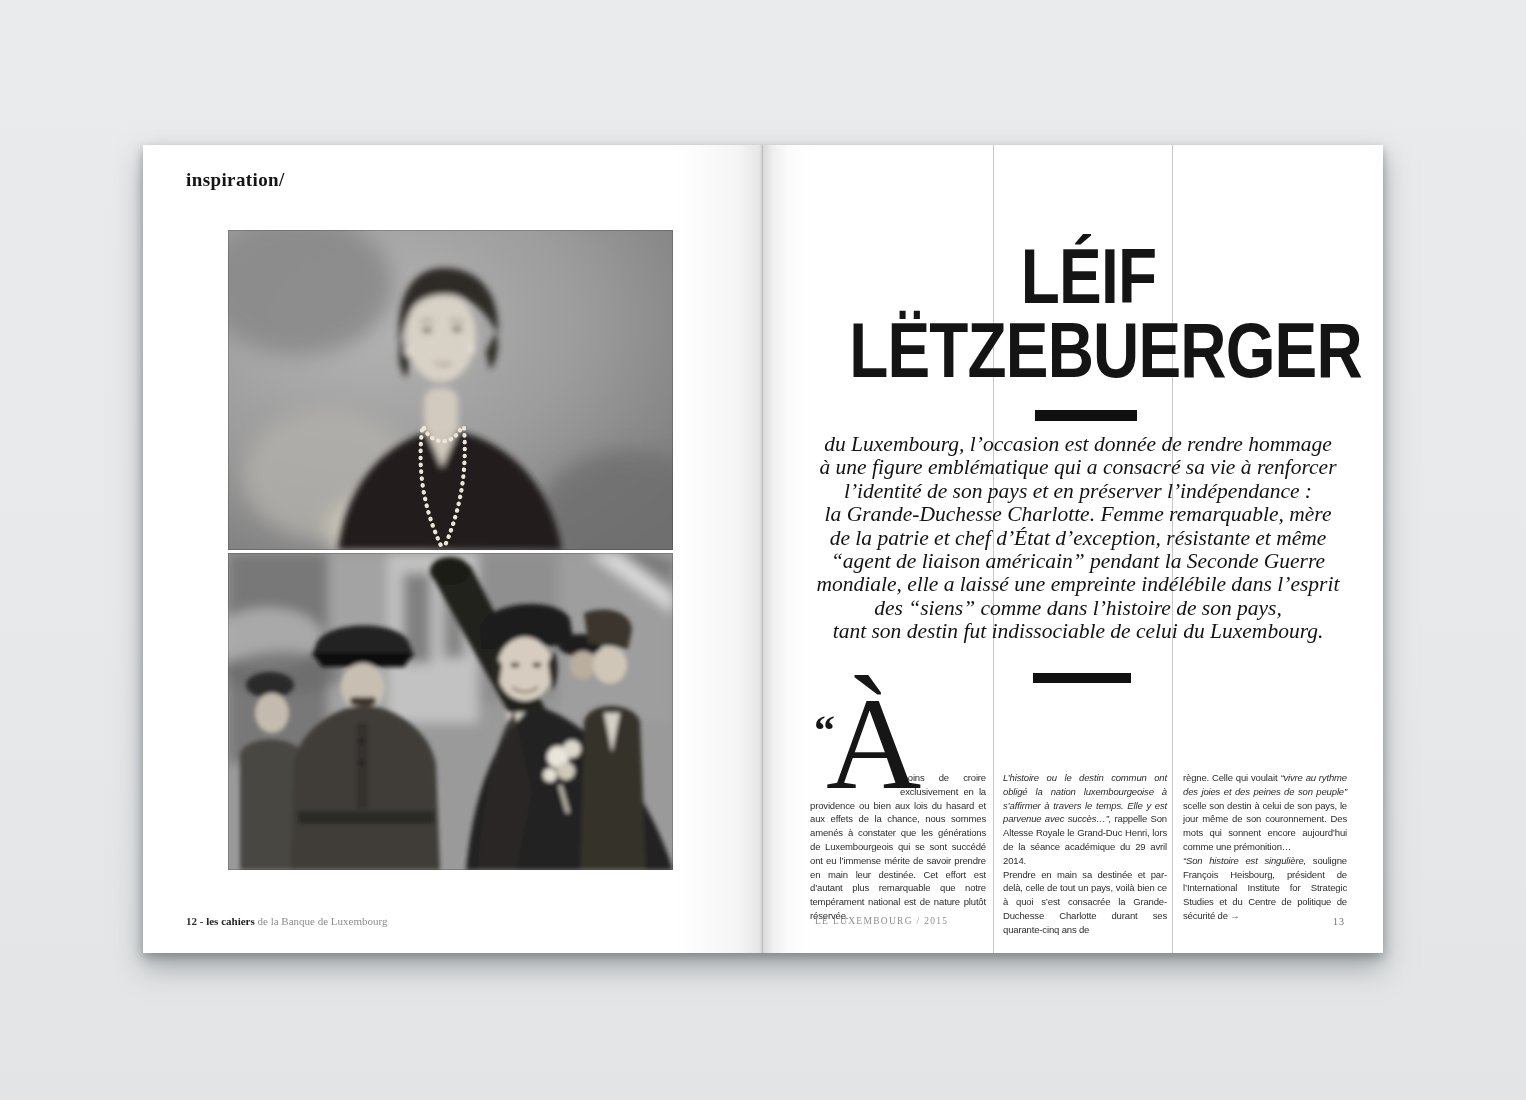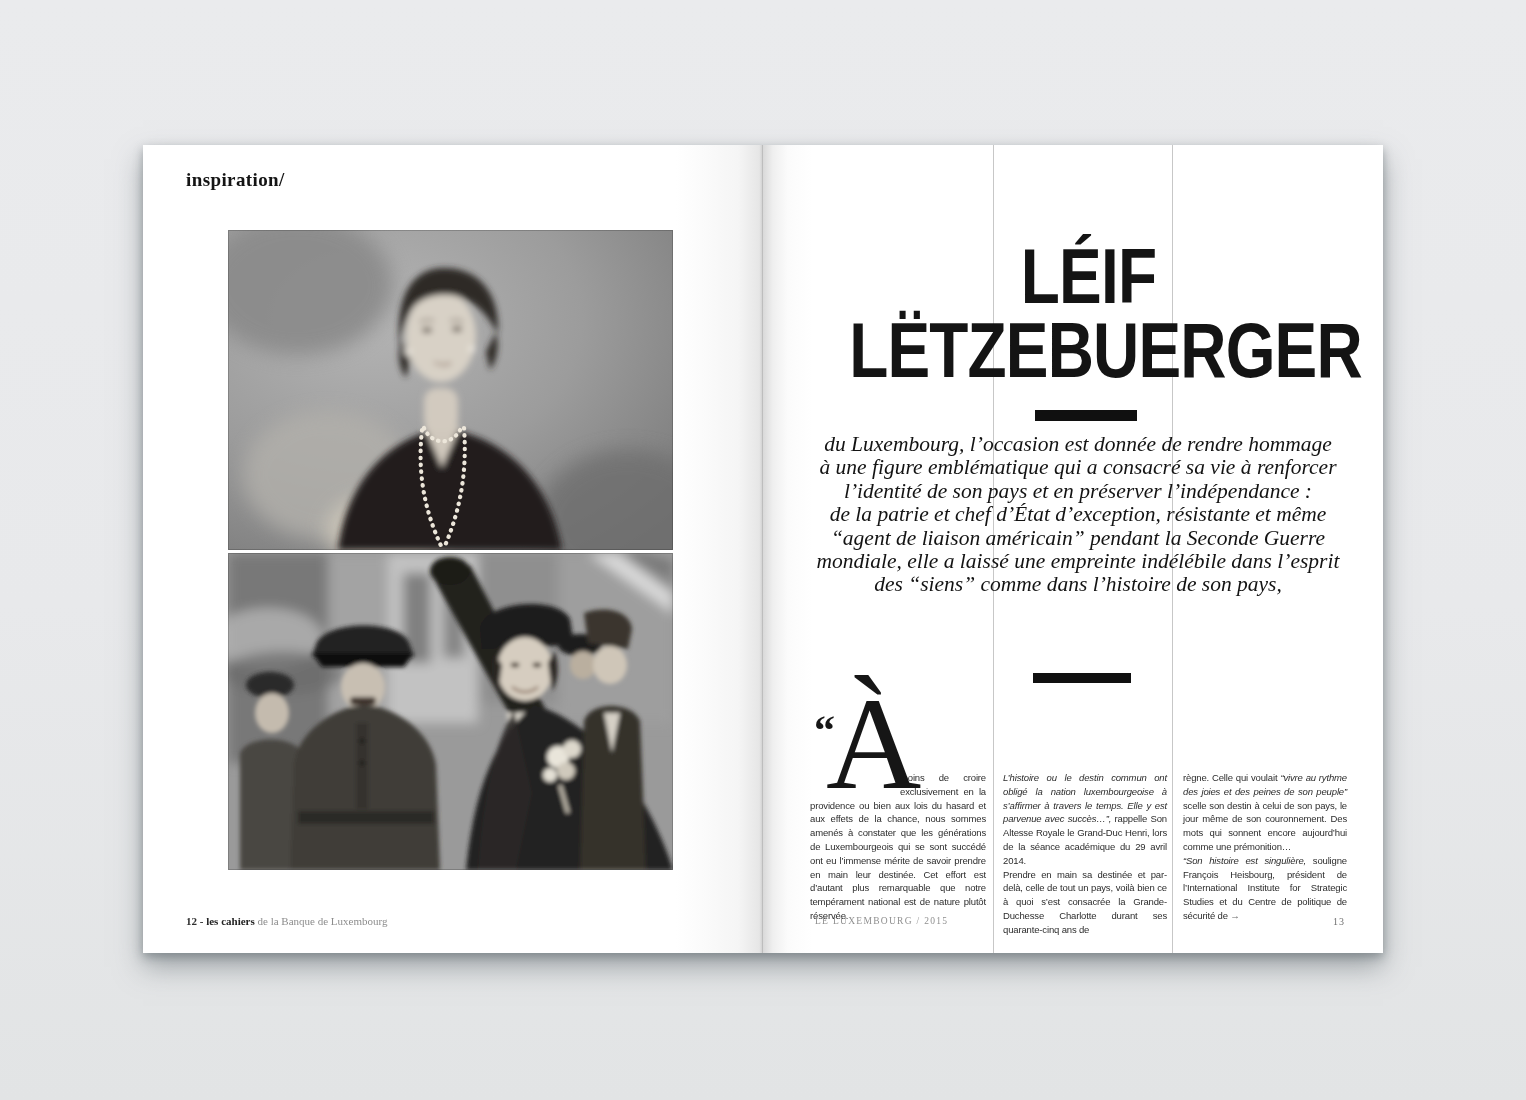--- a/index.html
+++ b/index.html
@@ -200,24 +200,26 @@
     <div class="headline">
       <div class="hl-line"><span>LÉIF</span></div>
       <div class="hl-line"><span>LËTZEBUERGER</span></div>
     </div>
     <div class="divider-bar bar-1"></div>
 
     <div class="intro">
       <div>du Luxembourg, l’occasion est donnée de rendre hommage</div>
       <div>à une figure emblématique qui a consacré sa vie à renforcer</div>
       <div>l’identité de son pays et en préserver l’indépendance :</div>
+      <div>la Grande-Duchesse Charlotte. Femme remarquable, mère</div>
       <div>de la patrie et chef d’État d’exception, résistante et même</div>
       <div>“agent de liaison américain” pendant la Seconde Guerre</div>
       <div>mondiale, elle a laissé une empreinte indélébile dans l’esprit</div>
       <div>des “siens” comme dans l’histoire de son pays,</div>
+      <div>tant son destin fut indissociable de celui du Luxembourg.</div>
     </div>
     <div class="divider-bar bar-2"></div>
 
     <div class="col col-1">
       <div class="dropcap">
         <span class="dc-quote">“</span>
         <span class="dc-letter">À</span>
       </div>
       <p><span class="dc-float"></span><span>moins de croire exclusivement en la providence ou bien aux lois du hasard et aux effets de la chance, nous sommes amenés à constater que les générations de Luxembourgeois qui se sont succédé ont eu l’immense mérite de savoir prendre en main leur destinée. Cet effort est d’autant plus remarquable que notre tempérament national est de nature plutôt réservée.</span></p>
     </div>

